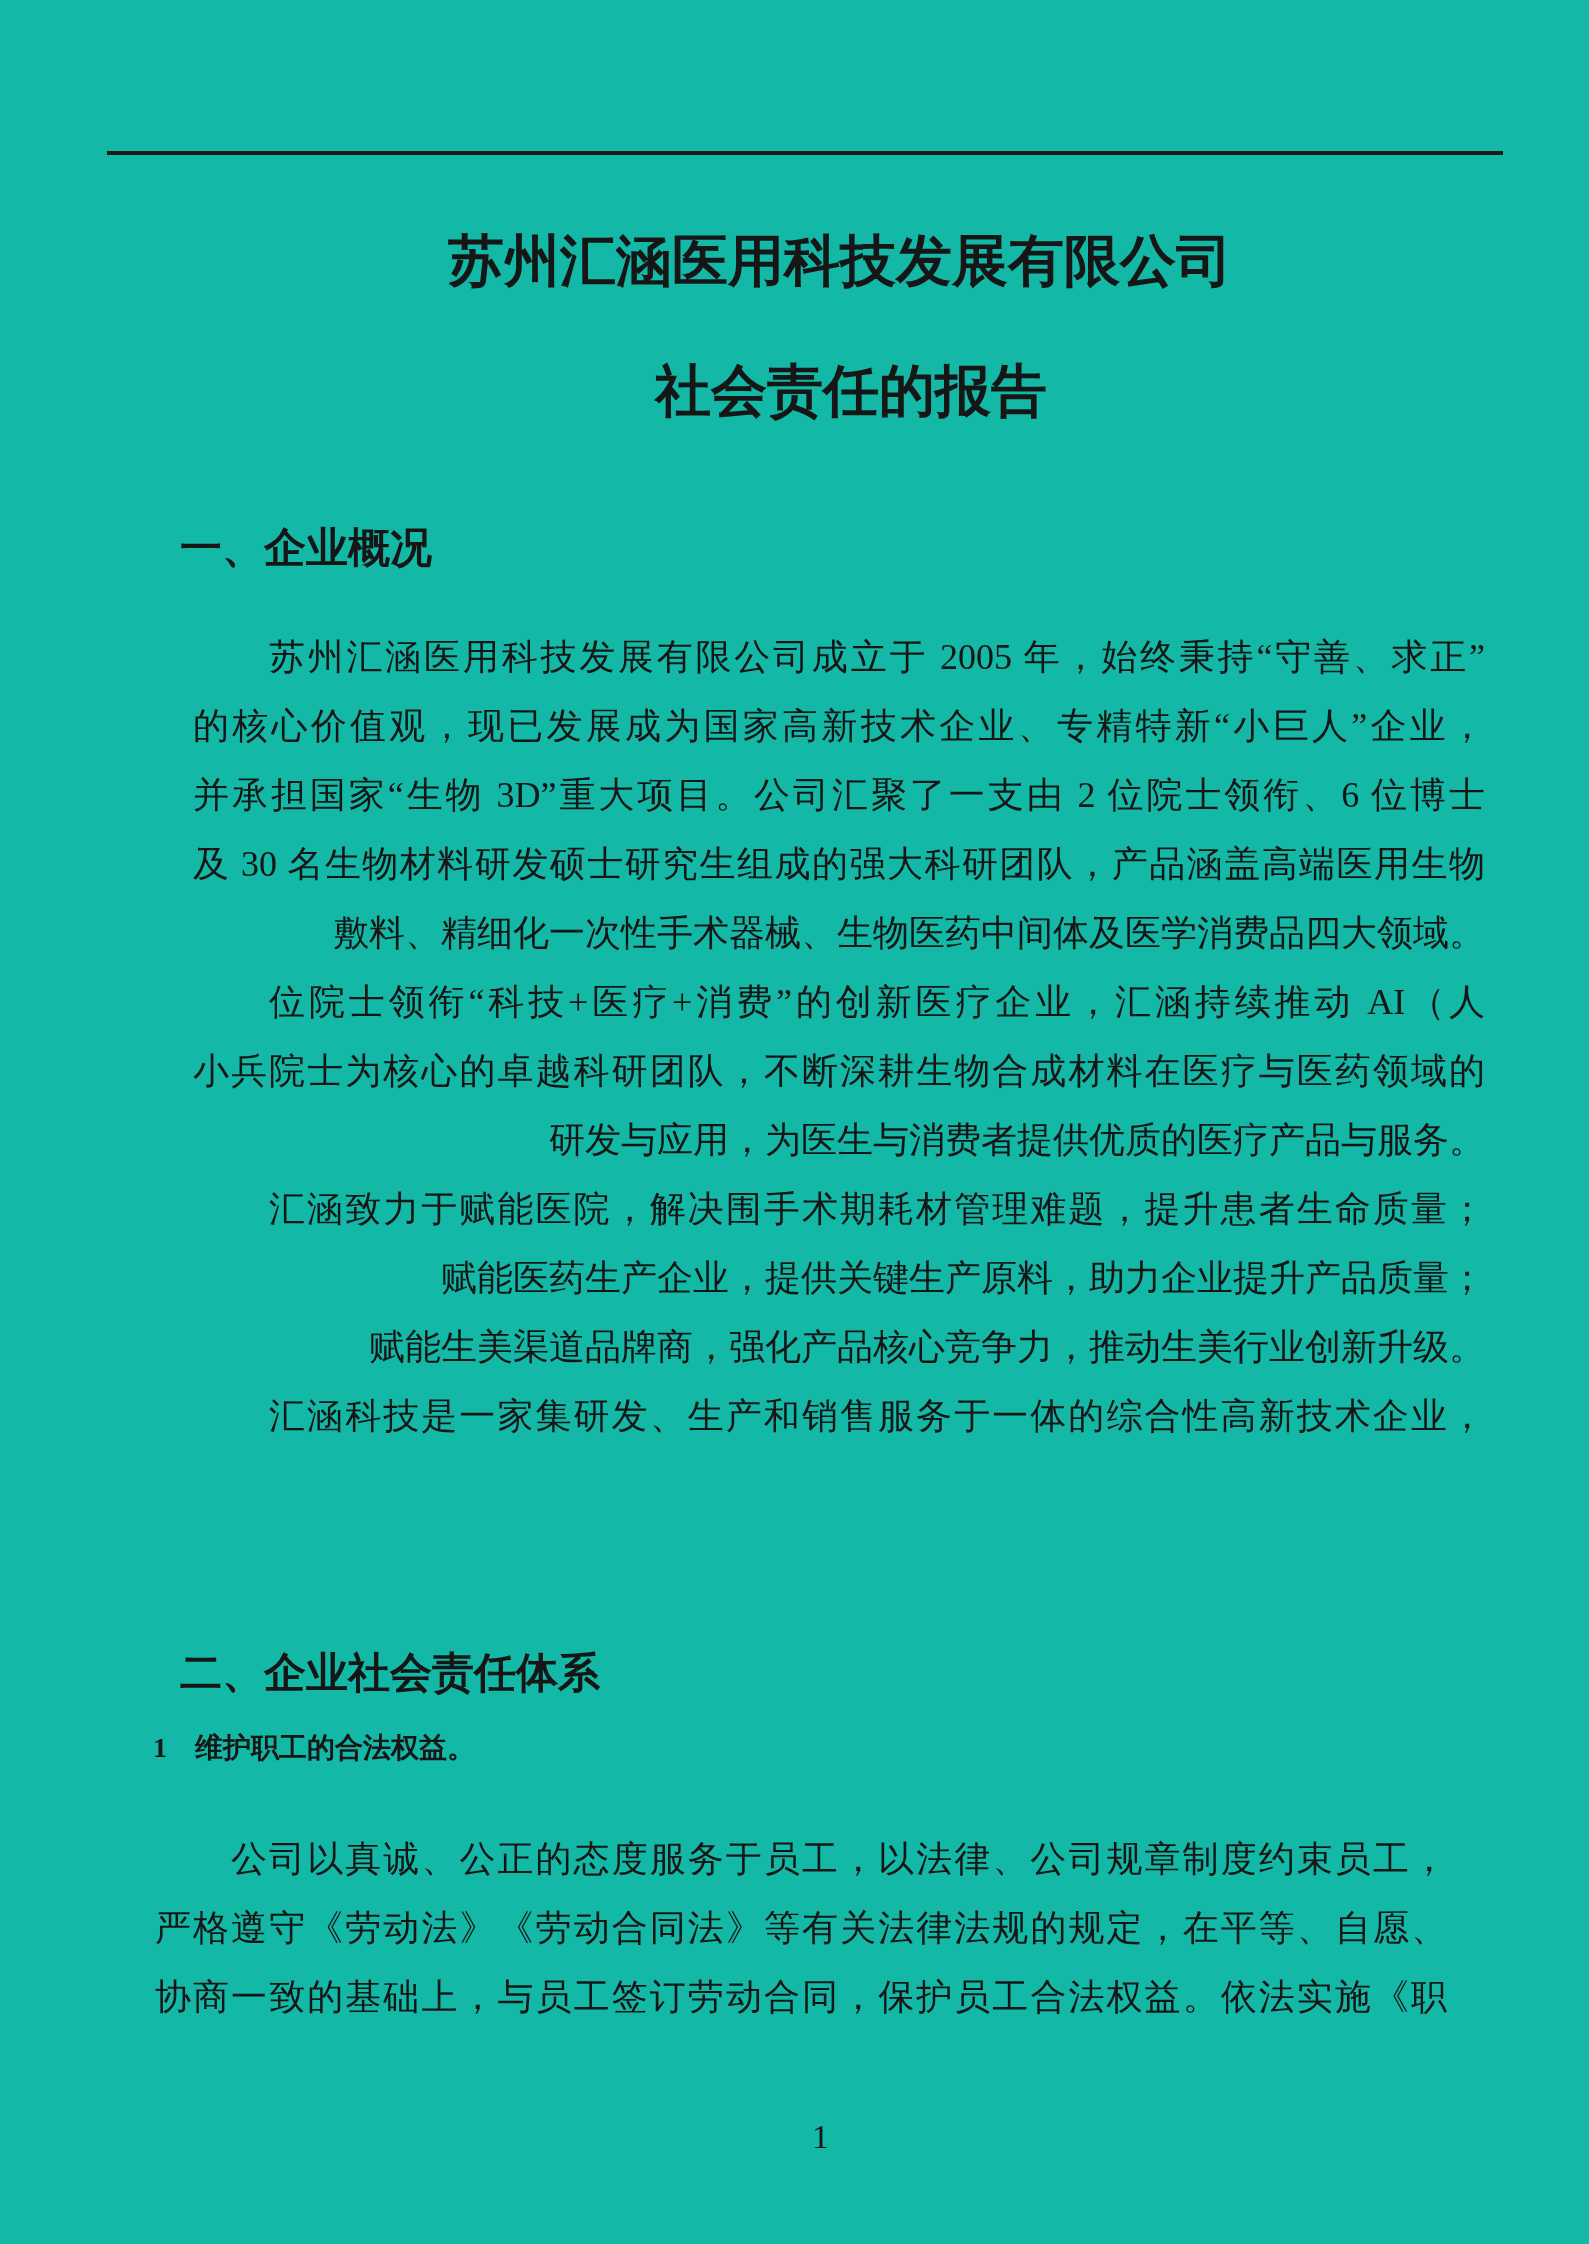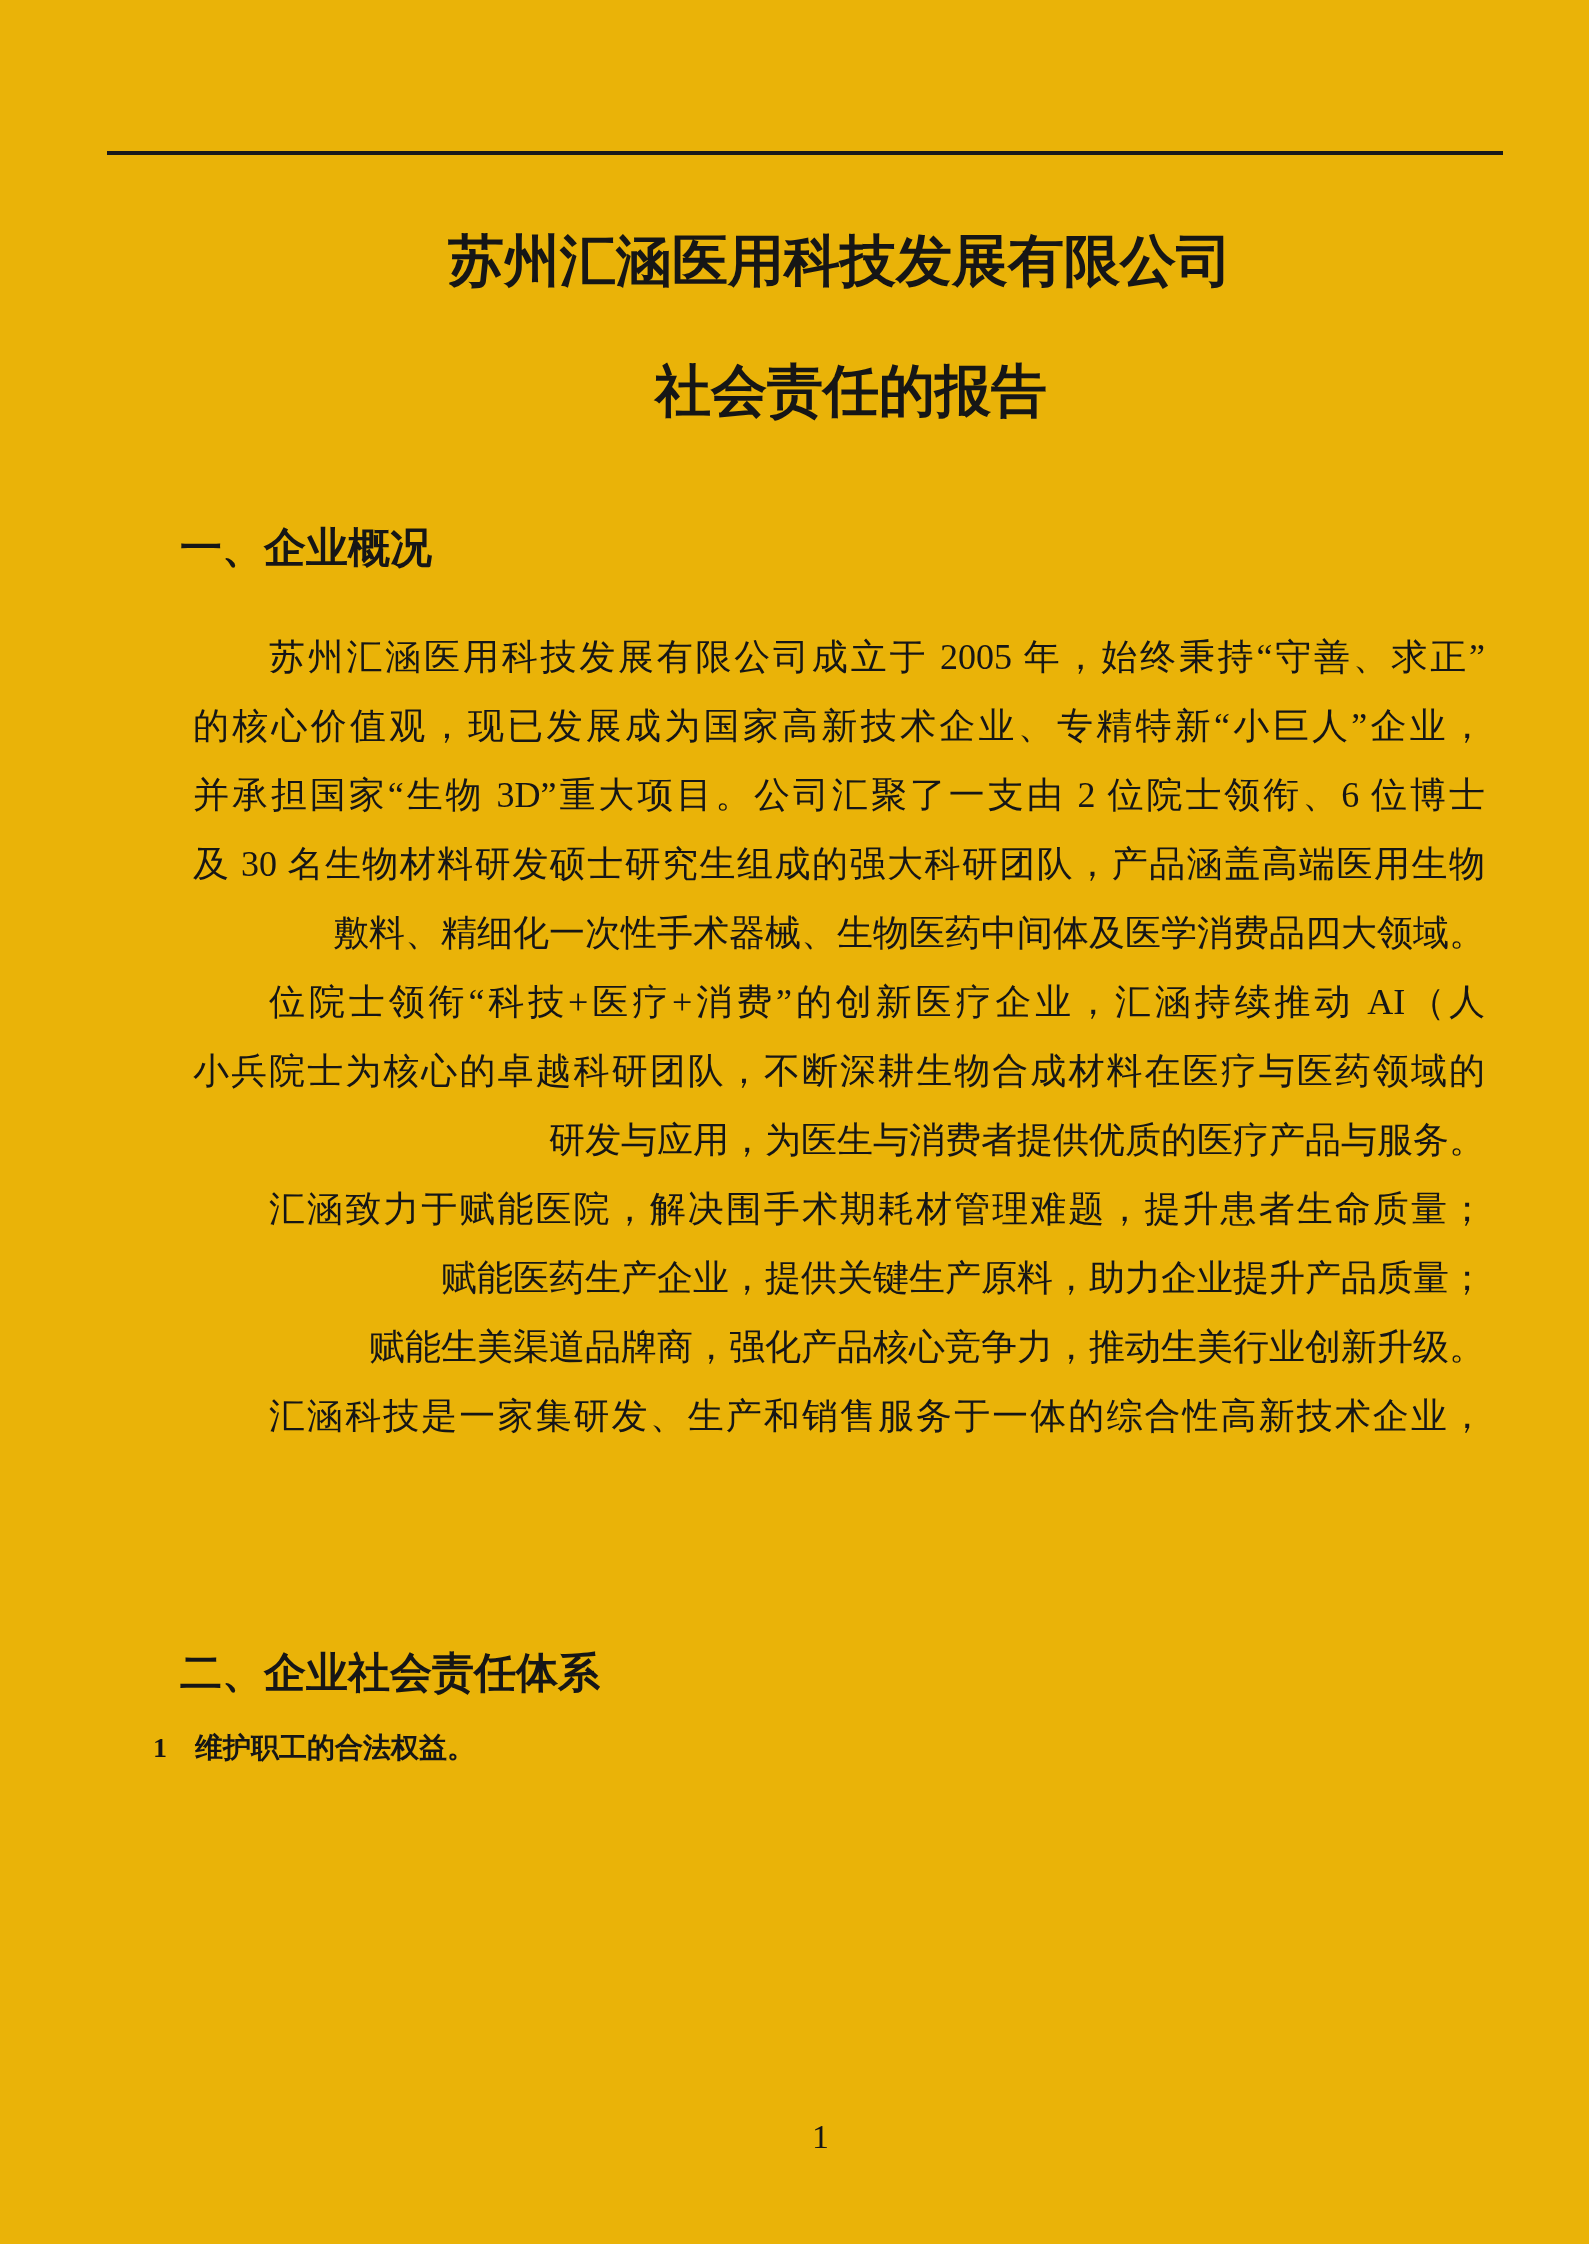--- a/index.html
+++ b/index.html
@@ -5,21 +5,21 @@
   html, body {
     margin: 0;
     padding: 0;
     background: #e8e8e8;
   }
   .page {
     position: relative;
     width: 1589px;
     height: 2244px;
     margin: 0 auto;
-    background: #eab308;
+    background: #14b8a6;
     color: #161616;
     font-family: "Liberation Serif", "DejaVu Serif", serif;
     overflow: hidden;
   }
   .top-rule {
     position: absolute;
     left: 107px;
     top: 151px;
     width: 1396px;
     height: 4px;
@@ -124,16 +124,22 @@
       <div class="bline indent justify">汇涵致力于赋能医院，解决围手术期耗材管理难题，提升患者生命质量；</div>
       <div class="bline indent">赋能医药生产企业，提供关键生产原料，助力企业提升产品质量；</div>
       <div class="bline indent">赋能生美渠道品牌商，强化产品核心竞争力，推动生美行业创新升级。</div>
       <div class="bline indent justify">汇涵科技是一家集研发、生产和销售服务于一体的综合性高新技术企业，</div>
     </div>
 
   <h2 class="sec-heading sec2">二、企业社会责任体系</h2>
 
   <h3 class="sub-heading">1　维护职工的合法权益。</h3>
 
+  <div class="body-block body2">
+
+  <div class="bline indent justify">公司以真诚、公正的态度服务于员工，以法律、公司规章制度约束员工，</div>
+      <div class="bline justify">严格遵守《劳动法》《劳动合同法》等有关法律法规的规定，在平等、自愿、</div>
+      <div class="bline justify">协商一致的基础上，与员工签订劳动合同，保护员工合法权益。依法实施《职</div>
+    </div>
 
   <div class="page-number">1</div>
 
 </div>
 
 </body></html>

